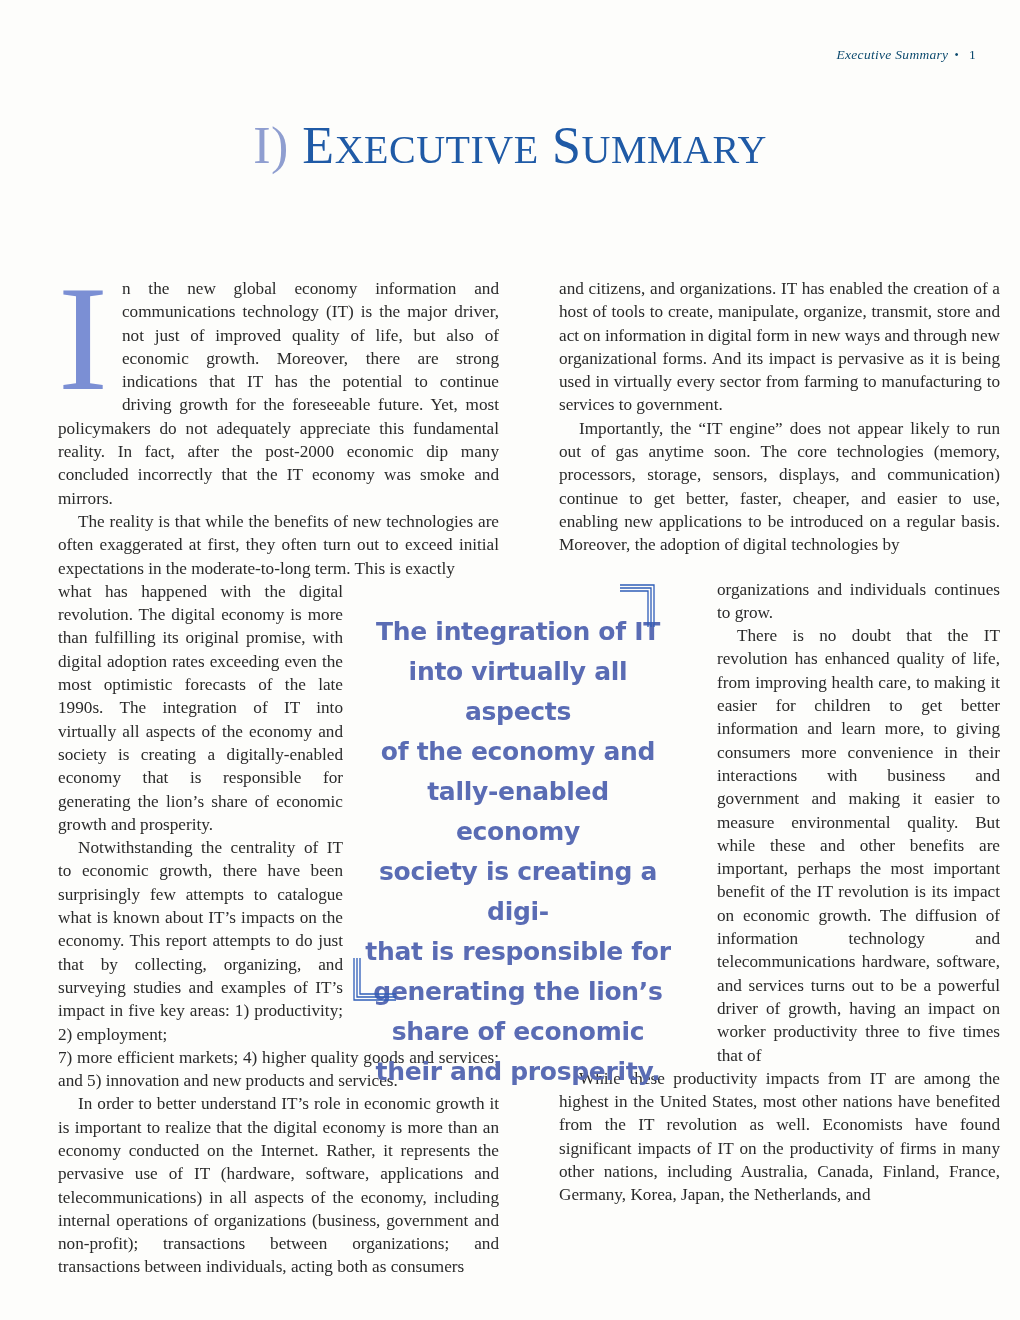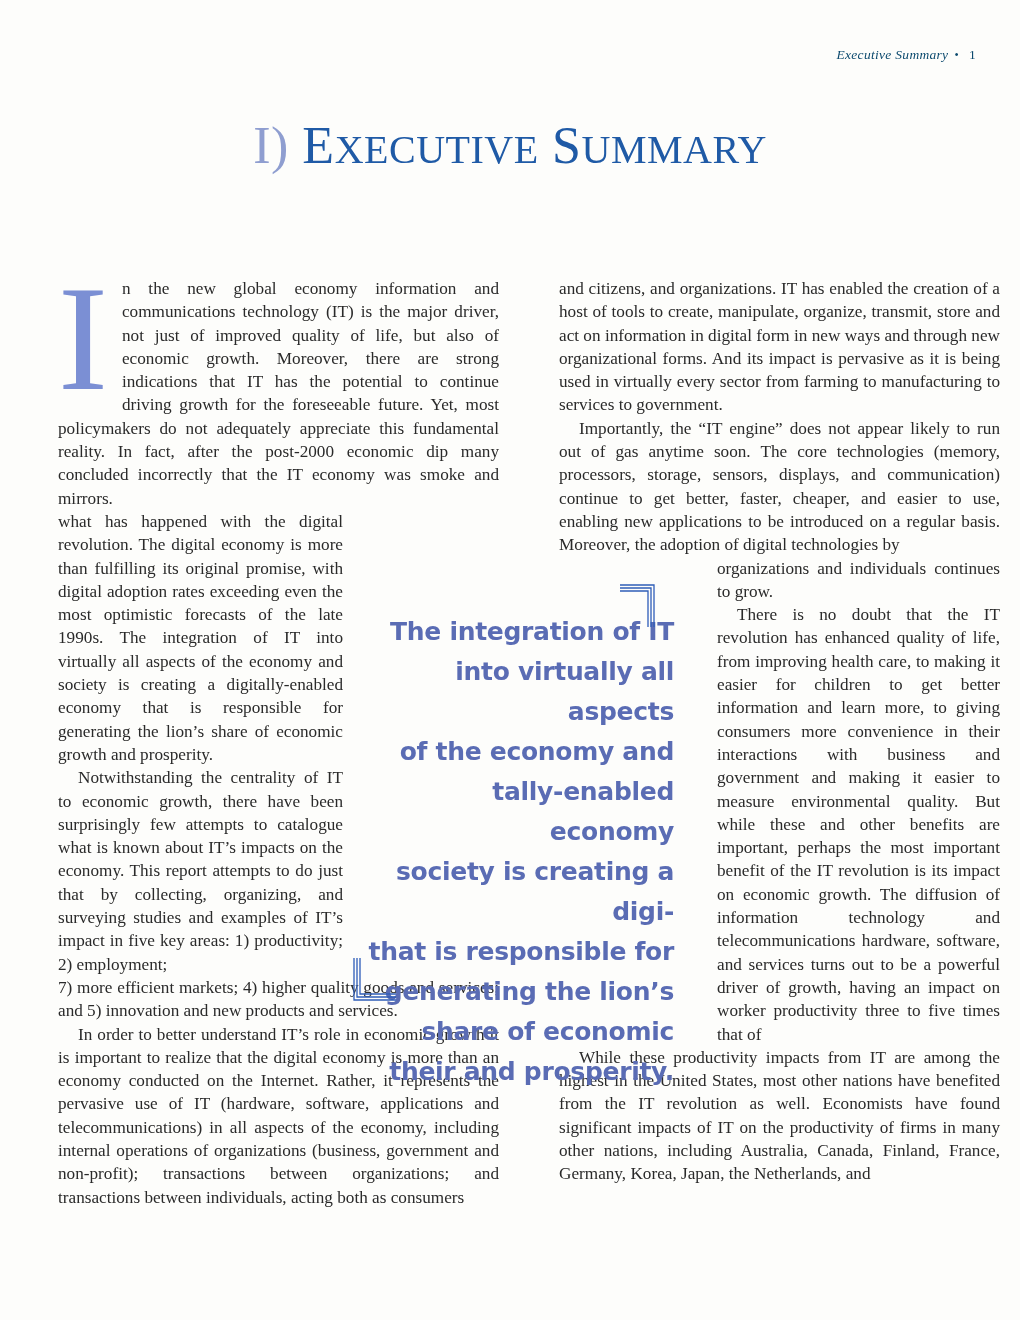--- a/index.html
+++ b/index.html
@@ -25,21 +25,21 @@
   .col p { margin: 0; text-indent: 20px; }
   .col p.noindent { text-indent: 0; }
   .left { left: 58px; width: 441px; }
   .right { left: 559px; width: 441px; }
   .dropcap {
     float: left; font-size: 150px; line-height: 118px; height: 118px; color: #7b8fd4;
     margin: 2px 14px 0 0; font-family: "Liberation Serif", serif;
   }
   .line { display: block; }
   .pull {
-    position: absolute; left: 362px; top: 612px; width: 312px; text-align: right;
+    position: absolute; left: 362px; top: 612px; width: 312px; text-align: center;
     font-family: "DejaVu Sans", sans-serif; font-weight: bold; color: #5a6cb4;
     font-size: 25px; line-height: 40px; letter-spacing: -0.3px;
   }
   .bracket { position: absolute; }
   .bracket.tr { left: 620px; top: 583px; width: 36px; height: 44px; }
   .bracket.bl { left: 352px; top: 958px; width: 44px; height: 44px; }
   .bracket svg { display:block; }
   .wrap-left { display: block; width: 285px; }
   .wrap-right { display: block; margin-left: 158px; }
 </style>
@@ -53,32 +53,33 @@
 <h1 class="title" style="margin:0;font-weight:normal;">
   <span class="roman">I)</span>
   <span><span>E</span><span class="sc">XECUTIVE</span></span>
   <span><span>S</span><span class="sc">UMMARY</span></span>
 </h1>
 
 <div class="col left">
   <p class="noindent">
     <span class="dropcap">I</span><span>n the new global economy information and communications technology (IT) is the major driver, not just of improved quality of life, but also of economic growth. Moreover, there are strong indications that IT has the potential to continue driving growth for the foreseeable future. Yet, most policymakers do not adequately appreciate this fundamental reality. In fact, after the post-2000 economic dip many concluded incorrectly that the IT economy was smoke and mirrors.</span>
   </p>
+  <p><span>The reality is that while the benefits of new technologies are often exaggerated at first, they often turn out to exceed initial expectations in the moderate-to-long term. This is exactly</span></p>
   <span class="wrap-left" style="text-align:justify;">
     <span>what has happened with the digital revolution. The digital economy is more than fulfilling its original promise, with digital adoption rates exceeding even the most optimistic forecasts of the late 1990s. The integration of IT into virtually all aspects of the economy and society is creating a digitally-enabled economy that is responsible for generating the lion’s share of economic growth and prosperity.</span><br>
     <span style="display:inline-block;width:20px"></span><span>Notwithstanding the centrality of IT to economic growth, there have been surprisingly few attempts to catalogue what is known about IT’s impacts on the economy. This report attempts to do just that by collecting, organizing, and surveying studies and examples of IT’s impact in five key areas: 1) productivity; 2) employment;</span>
   </span>
   <p class="noindent"><span>7) more efficient markets; 4) higher quality goods and services; and 5) innovation and new products and services.</span></p>
   <p><span>In order to better understand IT’s role in economic growth it is important to realize that the digital economy is more than an economy conducted on the Internet. Rather, it represents the pervasive use of IT (hardware, software, applications and telecommunications) in all aspects of the economy, including internal operations of organizations (business, government and non-profit); transactions between organizations; and transactions between individuals, acting both as consumers</span></p>
 </div>
 
 <div class="col right">
   <p class="noindent"><span>and citizens, and organizations. IT has enabled the creation of a host of tools to create, manipulate, organize, transmit, store and act on information in digital form in new ways and through new organizational forms. And its impact is pervasive as it is being used in virtually every sector from farming to manufacturing to services to government.</span></p>
   <p><span>Importantly, the “IT engine” does not appear likely to run out of gas anytime soon. The core technologies (memory, processors, storage, sensors, displays, and communication) continue to get better, faster, cheaper, and easier to use, enabling new applications to be introduced on a regular basis. Moreover, the adoption of digital technologies by</span></p>
-  <span class="wrap-right" style="text-align:justify;">
+  <span class="wrap-right" style="text-align:justify;margin-top:21px;">
     <span>organizations and individuals continues to grow.</span><br>
     <span style="display:inline-block;width:20px"></span><span>There is no doubt that the IT revolution has enhanced quality of life, from improving health care, to making it easier for children to get better information and learn more, to giving consumers more convenience in their interactions with business and government and making it easier to measure environmental quality. But while these and other benefits are important, perhaps the most important benefit of the IT revolution is its impact on economic growth. The diffusion of information technology and telecommunications hardware, software, and services turns out to be a powerful driver of growth, having an impact on worker productivity three to five times that of</span>
   </span>
   <p><span>While these productivity impacts from IT are among the highest in the United States, most other nations have benefited from the IT revolution as well. Economists have found significant impacts of IT on the productivity of firms in many other nations, including Australia, Canada, Finland, France, Germany, Korea, Japan, the Netherlands, and</span></p>
 </div>
 
 <div class="pull">
   <span class="line">The integration of IT</span>
   <span class="line">into virtually all aspects</span>
   <span class="line">of the economy and</span>

